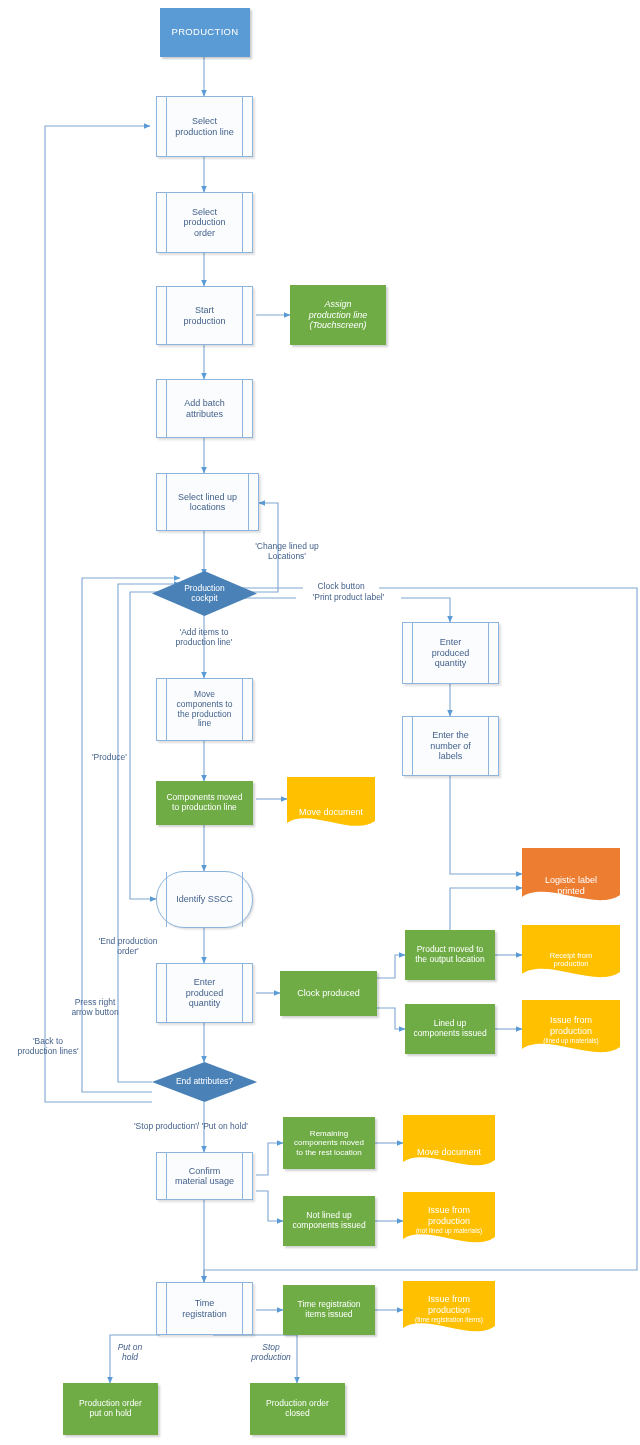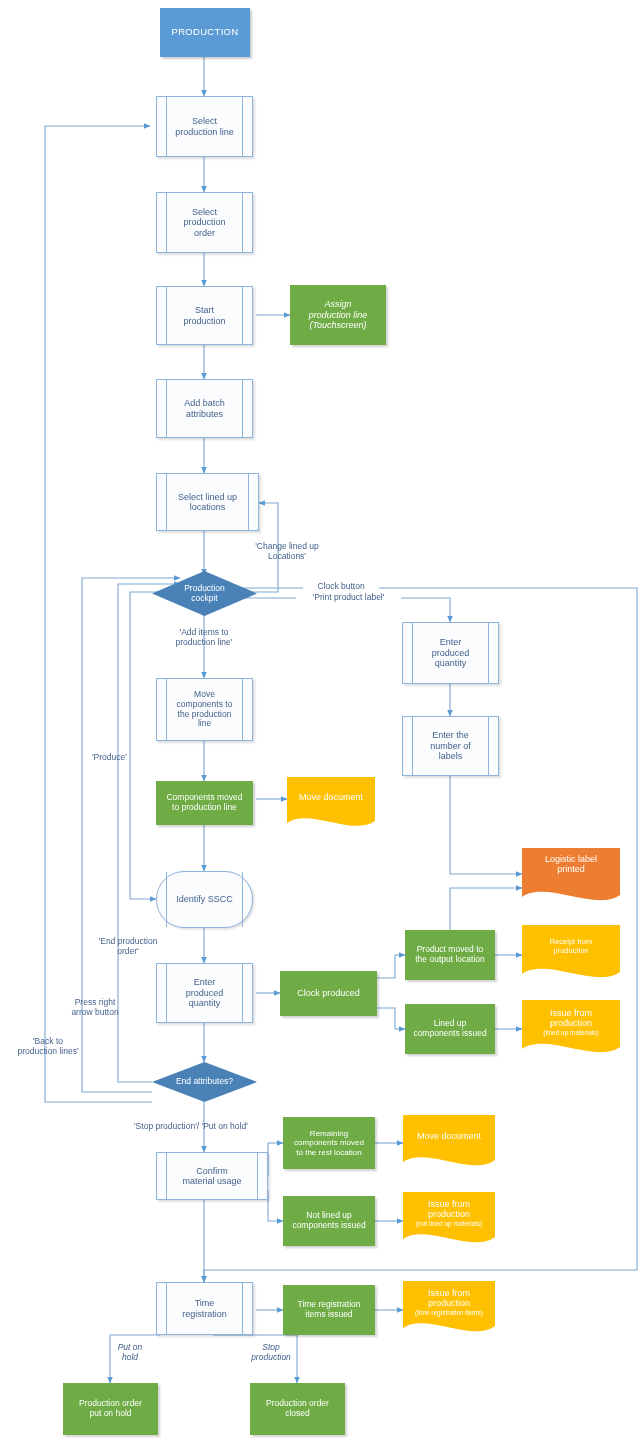--- a/index.html
+++ b/index.html
@@ -16,21 +16,21 @@
   .proc{background:#FAFCFE;border:1px solid #8CB4DC;color:#44618B;font-size:9px;
         box-shadow:1.5px 1.5px 2px rgba(0,0,0,.13);}
   .proc::before,.proc::after{content:"";position:absolute;top:0;bottom:0;width:0;border-left:1px solid #8CB4DC;z-index:2;}
   .proc::before{left:9px;}
   .proc::after{right:9px;}
 
   
   .green{background:#6FAC45;color:#ffffff;font-size:9px;box-shadow:1.5px 1.5px 2px rgba(0,0,0,.18);}
 
   
-  .docshape{color:#ffffff;font-size:9px;}
+  .docshape{color:#ffffff;font-size:9px;align-items:flex-end;}
   .docshape svg{position:absolute;left:0;top:0;width:100%;height:100%;z-index:1;}
   .docshape .txt{display:block;width:100%;}
   .doc-sub{display:block;font-size:6.5px;line-height:1.1;margin-top:1px;}
 
   
   .diamond{color:#ffffff;font-size:9px;}
   .diamond svg{position:absolute;left:0;top:0;width:100%;height:100%;z-index:1;}
 
   
   .elabel{position:absolute;color:#44618B;font-size:8.5px;line-height:1.2;text-align:center;white-space:pre;}
@@ -197,21 +197,21 @@
   </div>
 
   <div class="node proc" style="left:402px;top:716px;width:97px;height:60px;">
     <span class="txt">Enter the<br>number of<br>labels</span>
   </div>
 
   <div class="node docshape" style="left:522px;top:848px;width:98px;height:58px;">
     <svg viewBox="0 0 98 58" preserveAspectRatio="none">
       <path d="M0,0 H98 V47 C74,64 24,32 0,49 Z" fill="#ED7D31"></path>
     </svg>
-    <span class="txt" style="margin-bottom:26px;">Logistic label<br>printed</span>
+    <span class="txt" style="margin-bottom:10px;">Logistic label<br>printed</span>
   </div>
 
   <div class="node green" style="left:405px;top:930px;width:90px;height:50px;">
     <span class="txt" style="font-size:8.5px;">Product moved to<br>the output location</span>
   </div>
 
   <div class="node docshape" style="left:522px;top:925px;width:98px;height:58px;">
     <svg viewBox="0 0 98 58" preserveAspectRatio="none">
       <path d="M0,0 H98 V47 C74,64 24,32 0,49 Z" fill="#FFC000"></path>
     </svg>
@@ -232,21 +232,21 @@
     </span>
   </div>
 
   <div class="node diamond" style="left:152px;top:1062px;width:105px;height:40px;">
     <svg viewBox="0 0 105 40" preserveAspectRatio="none">
       <polygon points="52.5,0 105,20 52.5,40 0,20" fill="#4A82B8"></polygon>
     </svg>
     <span class="txt" style="font-size:8.5px;">End attributes?</span>
   </div>
 
-  <div class="node proc" style="left:156px;top:1152px;width:112px;height:48px;">
+  <div class="node proc" style="left:156px;top:1152px;width:97px;height:48px;">
     <span class="txt">Confirm<br>material usage</span>
   </div>
 
   <div class="node green" style="left:283px;top:1117px;width:92px;height:52px;">
     <span class="txt" style="font-size:8px;">Remaining<br>components moved<br>to the rest location</span>
   </div>
 
   <div class="node docshape" style="left:403px;top:1115px;width:92px;height:56px;">
     <svg viewBox="0 0 92 56" preserveAspectRatio="none">
       <path d="M0,0 H92 V45 C69,62 23,31 0,47 Z" fill="#FFC000"></path>

